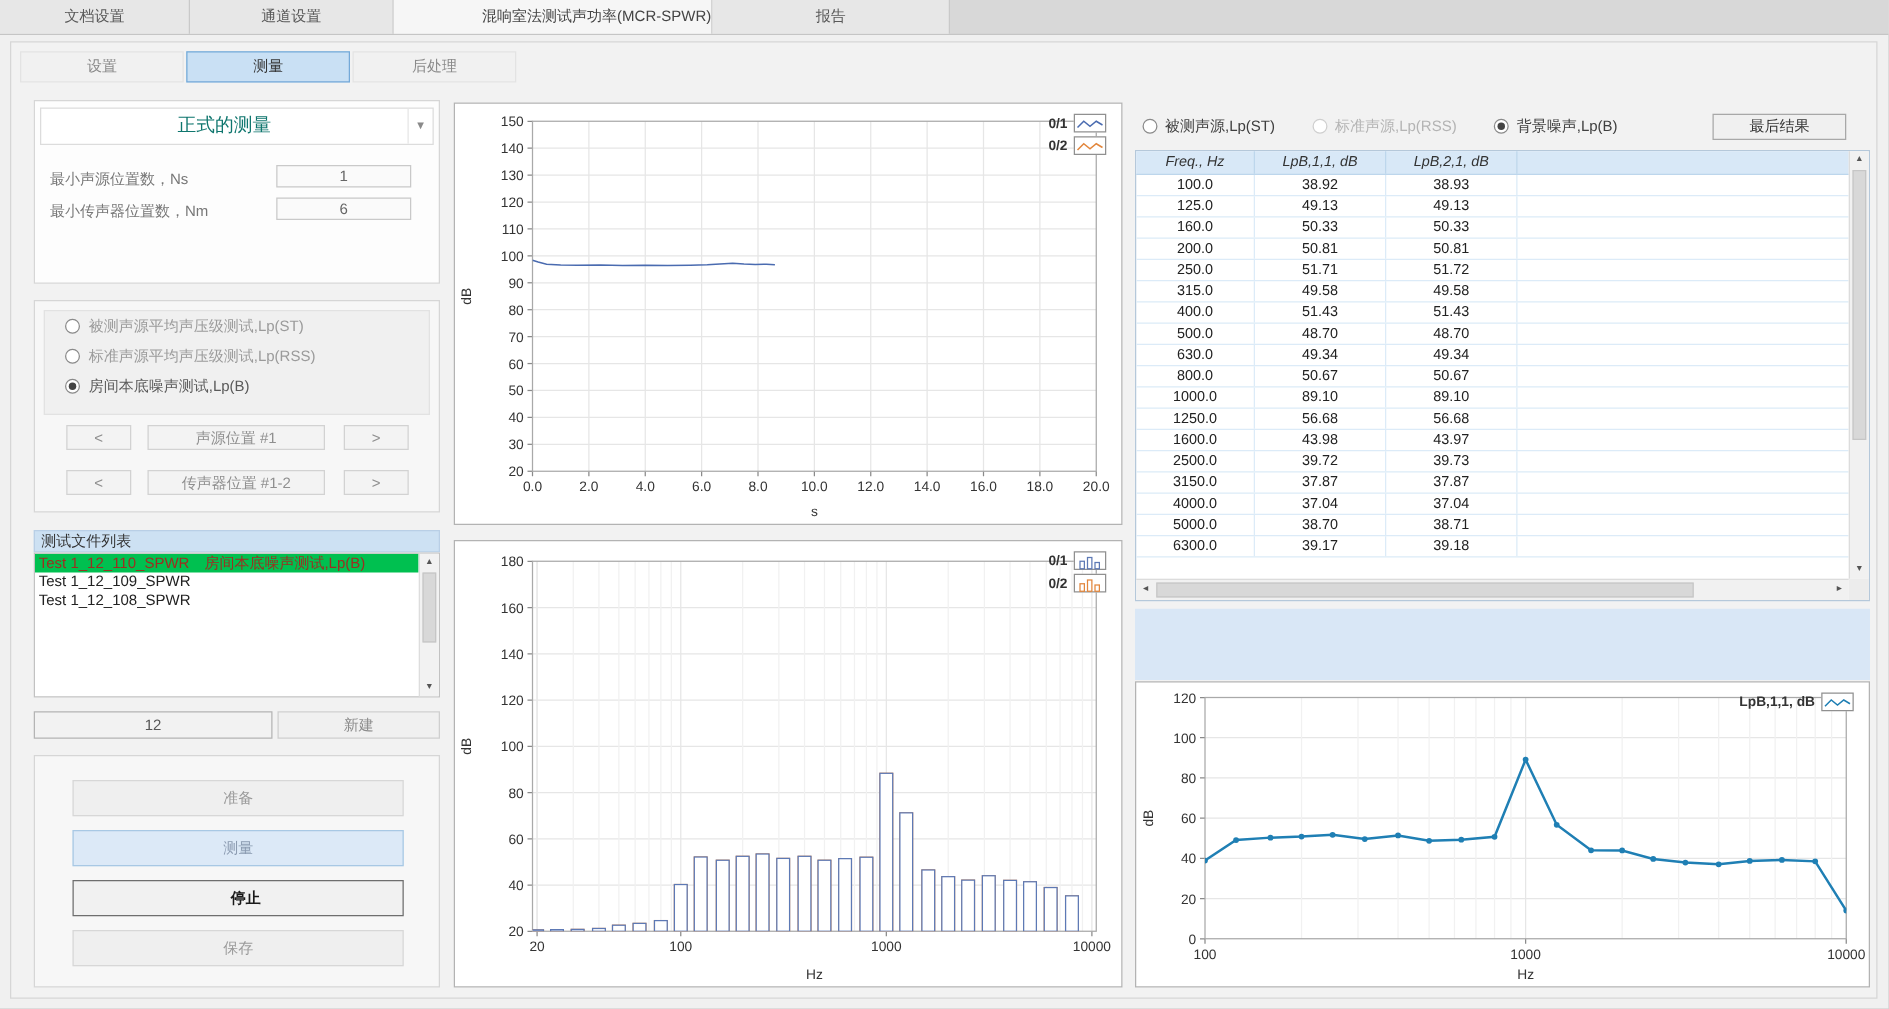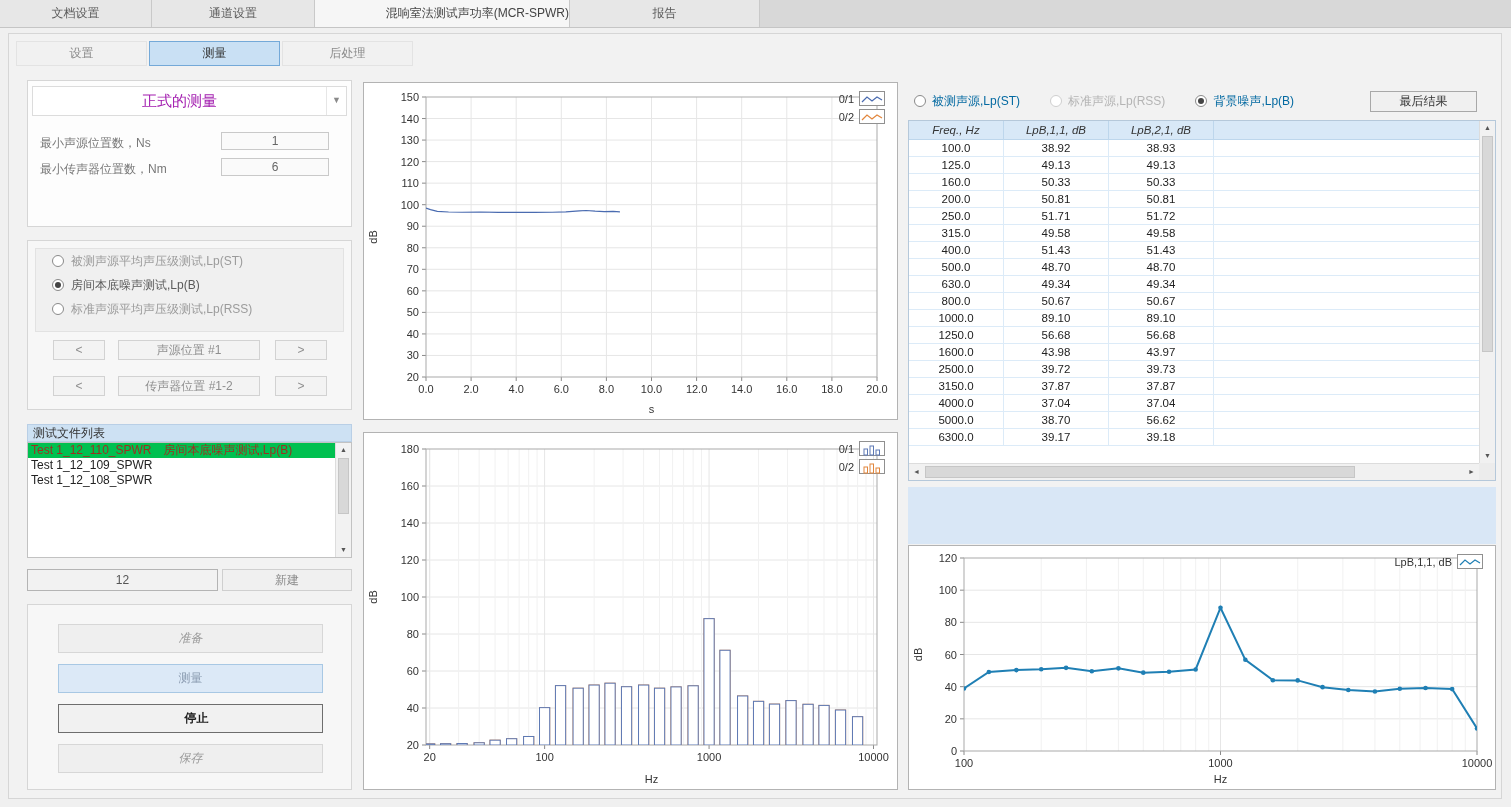--- a/index.html
+++ b/index.html
@@ -22,21 +22,21 @@
   .subtab{width:131px;height:25px;line-height:23px;text-align:center;color:#8a8a8a;background:#f1f1f1;
           border:1px solid #e3e3e3;box-sizing:border-box;}
   .subtab.active{background:#c9e0f4;border:1px solid #74a9d8;color:#333;}
 
   
   .box{position:absolute;background:#fbfbfb;border:1px solid #d6d6d6;box-sizing:border-box;}
   #boxA{left:27px;top:80px;width:325px;height:147px;background:#fdfdfd;}
   .dropdown{position:absolute;left:4px;top:5px;width:315px;height:30px;background:#fff;
             border:1px solid #dcdcdc;box-sizing:border-box;}
   .dropdown-text{position:absolute;left:0;right:20px;top:0;bottom:0;text-align:center;
-                 line-height:28px;font-size:15px;color:#a21caf;}
+                 line-height:28px;font-size:15px;color:#0f766e;}
   .dropdown-arrow{position:absolute;right:0;top:0;width:19px;height:100%;border-left:1px solid #e6e6e6;
                   color:#8a8a8a;text-align:center;line-height:26px;font-size:9px;}
   .fields{position:absolute;left:0;top:48px;width:100%;}
   .field-row{position:relative;height:24px;margin-top:2px;}
   .field-label{position:absolute;left:12px;top:4px;color:#777;}
   .field-input{position:absolute;left:193px;top:1px;width:108px;height:18px;line-height:16px;
                text-align:center;color:#666;background:#fafafa;border:1px solid #c9c9c9;box-sizing:border-box;}
 
   #boxB{left:27px;top:240px;width:325px;height:170px;background:#f7f7f7;}
   .radio-box{position:absolute;left:7px;top:7px;width:309px;height:84px;background:#f0f0f0;
@@ -70,39 +70,39 @@
 
   .count-input{position:absolute;left:27px;top:569px;width:191px;height:22px;background:#f2f2f2;
                border:1px solid #b4b4b4;box-sizing:border-box;text-align:center;line-height:20px;color:#555;}
   .new-btn{position:absolute;left:222px;top:569px;width:130px;height:22px;background:#f0f0f0;
            border:1px solid #cfcfcf;box-sizing:border-box;text-align:center;line-height:20px;color:#8c8c8c;}
 
   #boxC{left:27px;top:604px;width:325px;height:186px;background:#f7f7f7;}
   .action-btn{position:absolute;left:30px;width:265px;height:29px;line-height:27px;text-align:center;box-sizing:border-box;}
   .action-btn:nth-child(1){top:19px}.action-btn:nth-child(2){top:59px}
   .action-btn:nth-child(3){top:99px}.action-btn:nth-child(4){top:139px}
-  .action-btn.idle{background:#efefef;border:1px solid #d7d7d7;color:#9a9a9a;font-style:italic;}
+  .action-btn.idle{background:#efefef;border:1px solid #d7d7d7;color:#9a9a9a;}
   .action-btn.active{background:#dce9f7;border:1px solid #a8c8e4;color:#8a9ab0;}
   .action-btn.default{background:#f1f1f1;border:1px solid #6e6e6e;color:#1a1a1a;font-weight:bold;padding-left:12px;}
 
   
   .chart-box{position:absolute;background:#fff;border:1px solid #b3b3b3;box-sizing:border-box;}
   #chart-time{left:363px;top:82px;width:535px;height:338px;}
   #chart-spectrum{left:363px;top:432px;width:535px;height:358px;}
   #chart-result{left:908px;top:545px;width:588px;height:245px;}
   .legend{position:absolute;top:8px;right:12px;display:flex;flex-direction:column;align-items:center;
-          gap:3px;font-size:11px;color:#333;}
+          gap:3px;font-size:11px;color:#333;font-weight:bold;}
   .legend-row{display:flex;align-items:center;}
   .legend-icon{display:inline-block;width:26px;height:15px;border:1px solid #909090;background:#fff;
                margin-left:5px;text-align:center;line-height:0;padding-top:1px;box-sizing:border-box;}
 
   
   .res-radios{position:absolute;left:914px;top:92px;height:18px;display:flex;}
   .res-radios .radio-item{height:18px;margin-left:0;margin-right:30px;gap:6px;}
-  .res-radios .radio-label{color:#0369a1;}
+  .res-radios .radio-label{color:#404040;}
   .res-radios .radio-item.disabled .radio-label{color:#b4b4b4;}
   .final-btn{position:absolute;left:1370px;top:91px;width:107px;height:21px;background:#f0f0f0;
              border:1px solid #a8a8a8;box-sizing:border-box;text-align:center;line-height:19px;color:#333;}
 
   .table-wrap{position:absolute;left:908px;top:120px;width:588px;height:361px;background:#fff;
               border:1px solid #b5c8da;box-sizing:border-box;}
   .thead{position:absolute;left:0;top:0;right:16px;height:19px;background:#d8e8f7;
          border-bottom:1px solid #bdd6ec;display:flex;box-sizing:border-box;}
   .th{height:18px;line-height:18px;font-size:11.5px;color:#333;text-align:center;
       border-right:1px solid #bdd6ec;box-sizing:border-box;font-style:italic;}
@@ -160,27 +160,27 @@
         </div>
       </div>
   </div>
 
   <div class="box" id="boxB">
     <div class="radio-box">
         <div class="radio-item">
           <span class="radio"></span>
           <span class="radio-label">被测声源平均声压级测试,Lp(ST)</span>
         </div>
+        <div class="radio-item">
+          <span class="radio"></span>
+          <span class="radio-label">标准声源平均声压级测试,Lp(RSS)</span>
+        </div>
         <div class="radio-item sel">
           <span class="radio checked"></span>
           <span class="radio-label">房间本底噪声测试,Lp(B)</span>
-        </div>
-        <div class="radio-item">
-          <span class="radio"></span>
-          <span class="radio-label">标准声源平均声压级测试,Lp(RSS)</span>
         </div>
       </div>
     <div>
         <div class="pos-row r0">
           <div class="mini-btn prev">&lt;</div>
           <div class="mini-btn mid">声源位置 #1</div>
           <div class="mini-btn next">&gt;</div>
         </div>
         <div class="pos-row r1">
           <div class="mini-btn prev">&lt;</div>
@@ -551,21 +551,21 @@
           <div class="td">37.87</div>
         </div>
         <div class="tr">
           <div class="td">4000.0</div>
           <div class="td">37.04</div>
           <div class="td">37.04</div>
         </div>
         <div class="tr">
           <div class="td">5000.0</div>
           <div class="td">38.70</div>
-          <div class="td">56.62</div>
+          <div class="td">38.71</div>
         </div>
         <div class="tr">
           <div class="td">6300.0</div>
           <div class="td">39.17</div>
           <div class="td">39.18</div>
         </div>
       </div>
     <div class="vsb">
       <div class="sb-arrow up">▲</div>
       <div class="thumb"></div>

